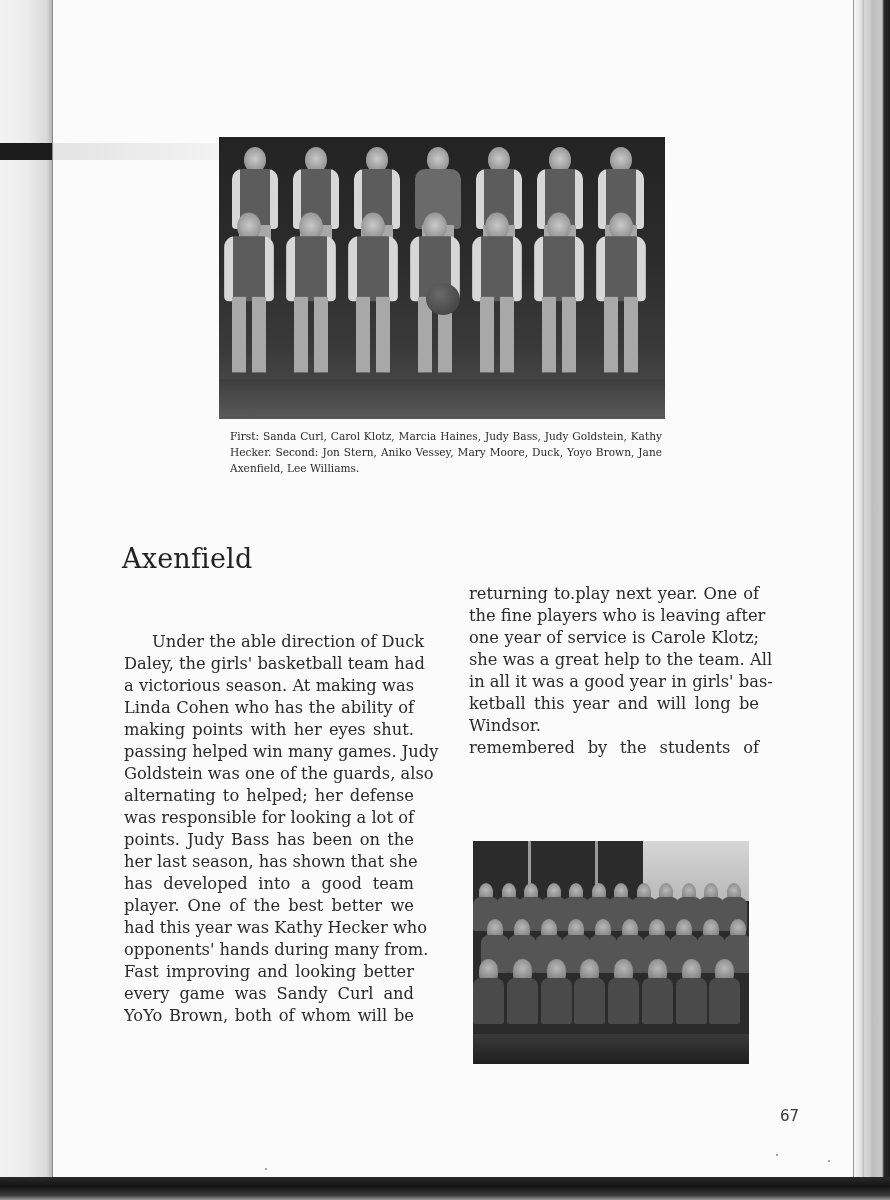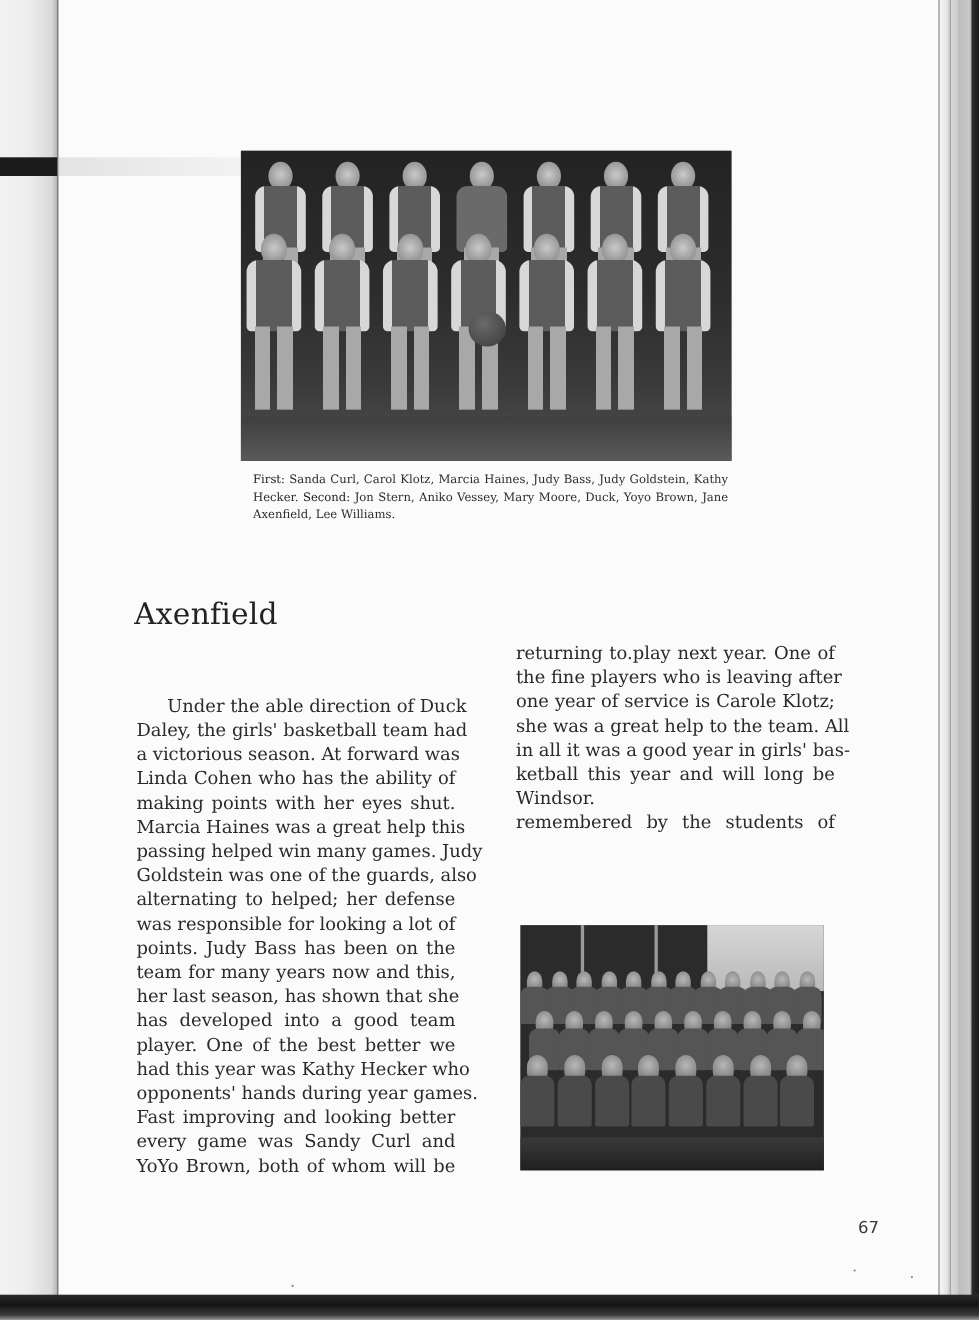--- a/index.html
+++ b/index.html
@@ -215,35 +215,33 @@
   <b>First:</b>
   <span>Sanda Curl, Carol Klotz, Marcia Haines, Judy Bass, Judy Goldstein, Kathy Hecker.</span>
   <b>Second:</b>
   <span>Jon Stern, Aniko Vessey, Mary Moore, Duck, Yoyo Brown, Jane Axenfield, Lee Williams.</span>
 </div>
 
 <div class="article-title">Axenfield</div>
 <div class="col col-left" id="col-left">
     <span class="line indent">Under the able direction of Duck</span>
     <span class="line">Daley, the girls' basketball team had</span>
-    <span class="line">a victorious season. At forward was</span>
+    <span class="line">a victorious season. At making was</span>
     <span class="line">Linda Cohen who has the ability of</span>
     <span class="line">making points with her eyes shut.</span>
-    <span class="line">Marcia Haines was a great help this</span>
     <span class="line">passing helped win many games. Judy</span>
     <span class="line">Goldstein was one of the guards, also</span>
     <span class="line">alternating to helped; her defense</span>
     <span class="line">was responsible for looking a lot of</span>
     <span class="line">points. Judy Bass has been on the</span>
-    <span class="line">team for many years now and this,</span>
     <span class="line">her last season, has shown that she</span>
     <span class="line">has developed into a good team</span>
     <span class="line">player. One of the best better we</span>
     <span class="line">had this year was Kathy Hecker who</span>
-    <span class="line">opponents' hands during year games.</span>
+    <span class="line">opponents' hands during many from.</span>
     <span class="line">Fast improving and looking better</span>
     <span class="line">every game was Sandy Curl and</span>
     <span class="line">YoYo Brown, both of whom will be</span>
   </div>
 <div class="col col-right" id="col-right">
     <span class="line">returning to.play next year. One of</span>
     <span class="line">the fine players who is leaving after</span>
     <span class="line">one year of service is Carole Klotz;</span>
     <span class="line">she was a great help to the team. All</span>
     <span class="line">in all it was a good year in girls' bas-</span>

